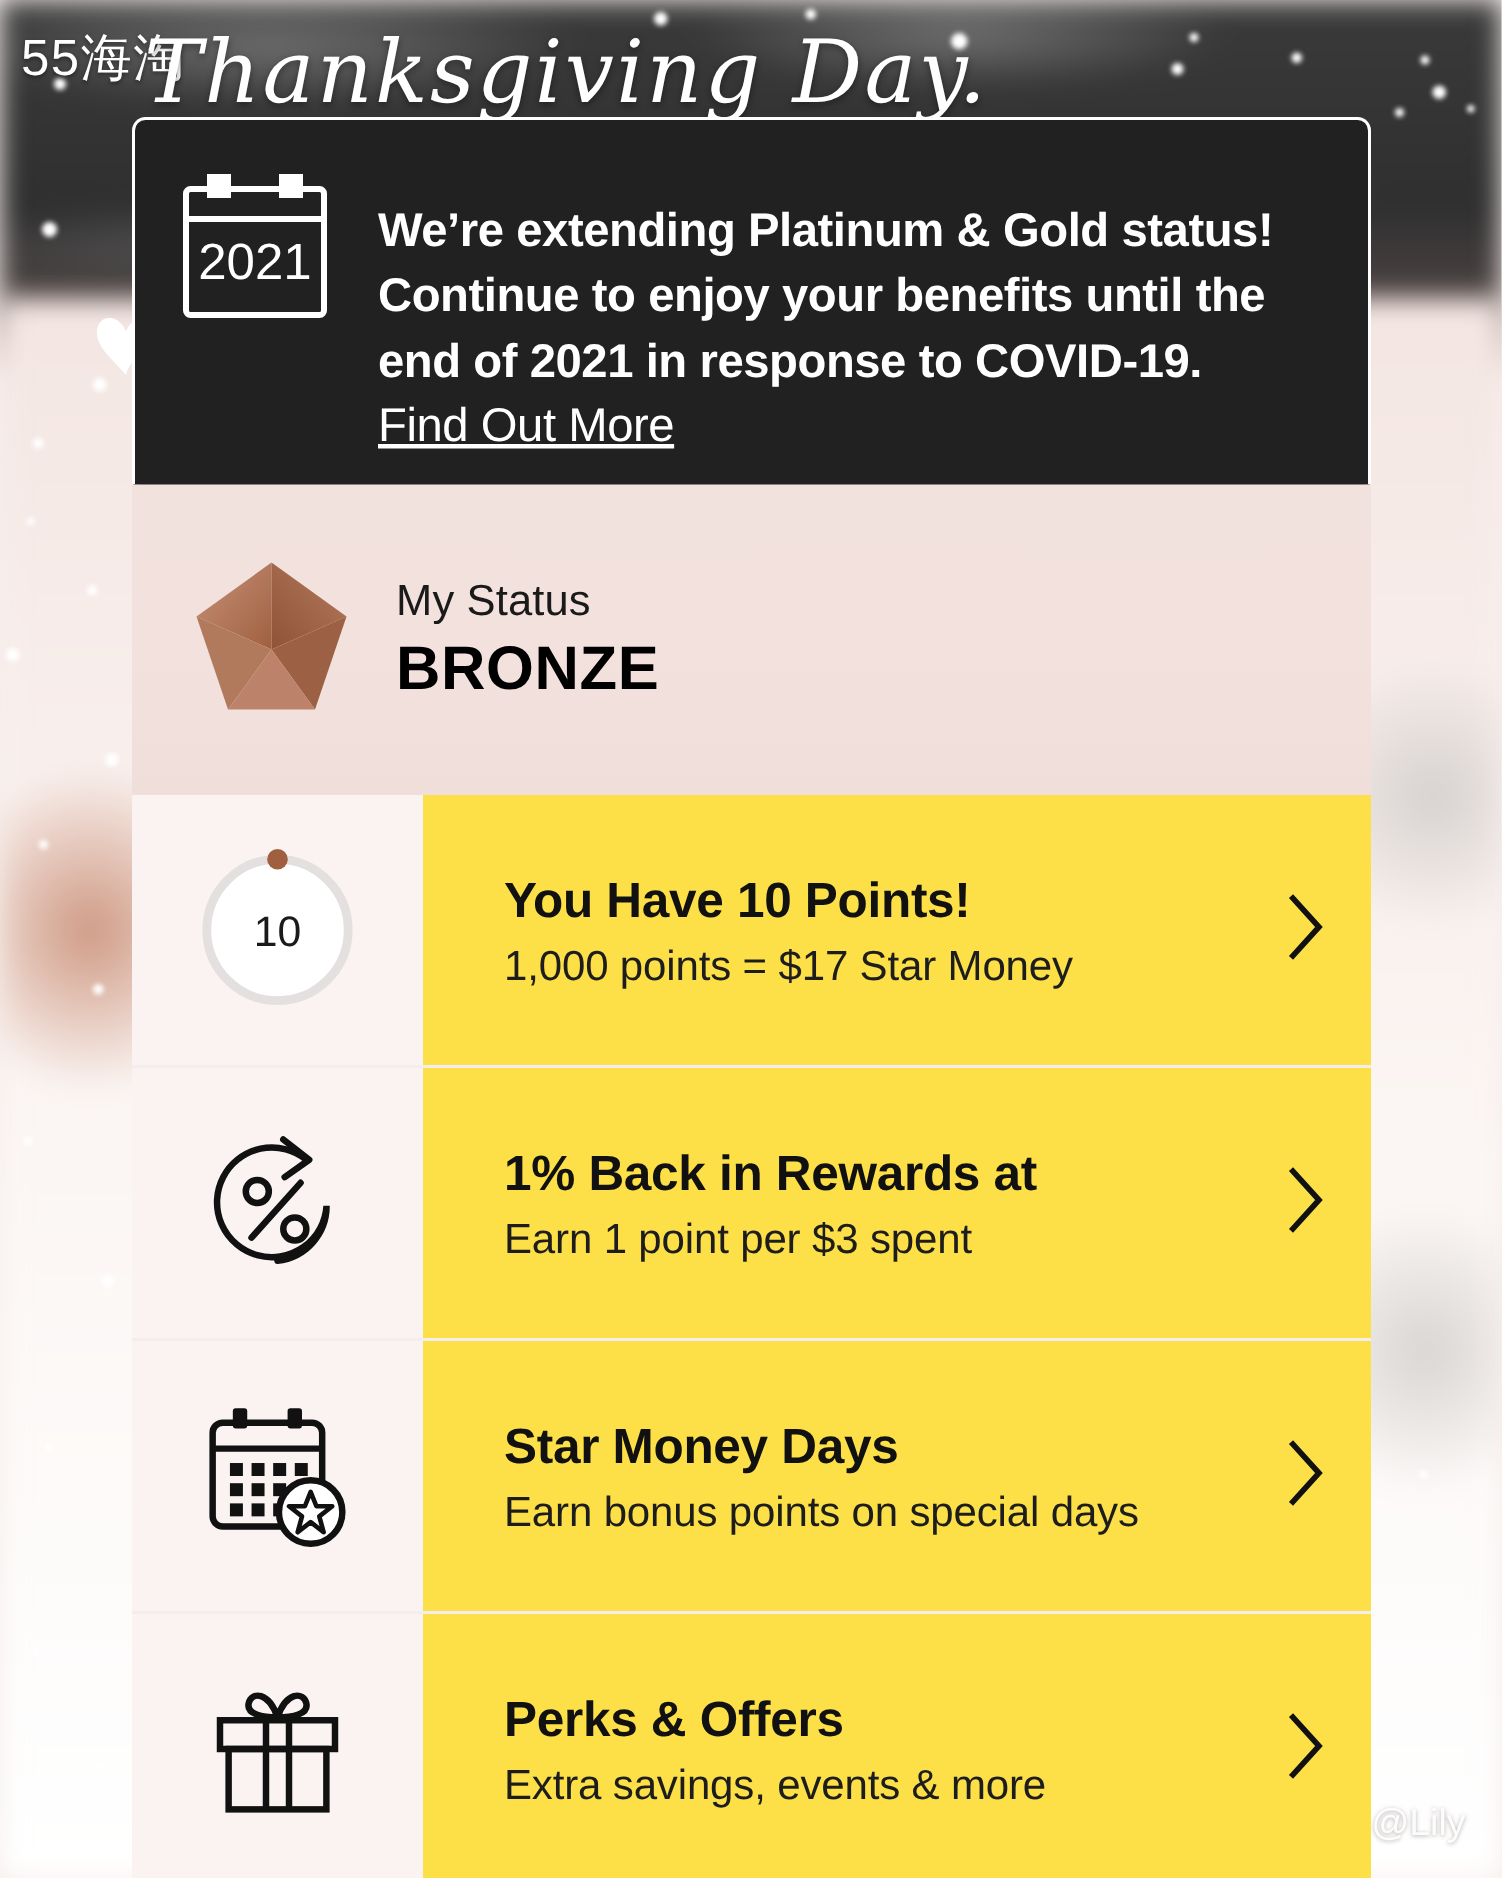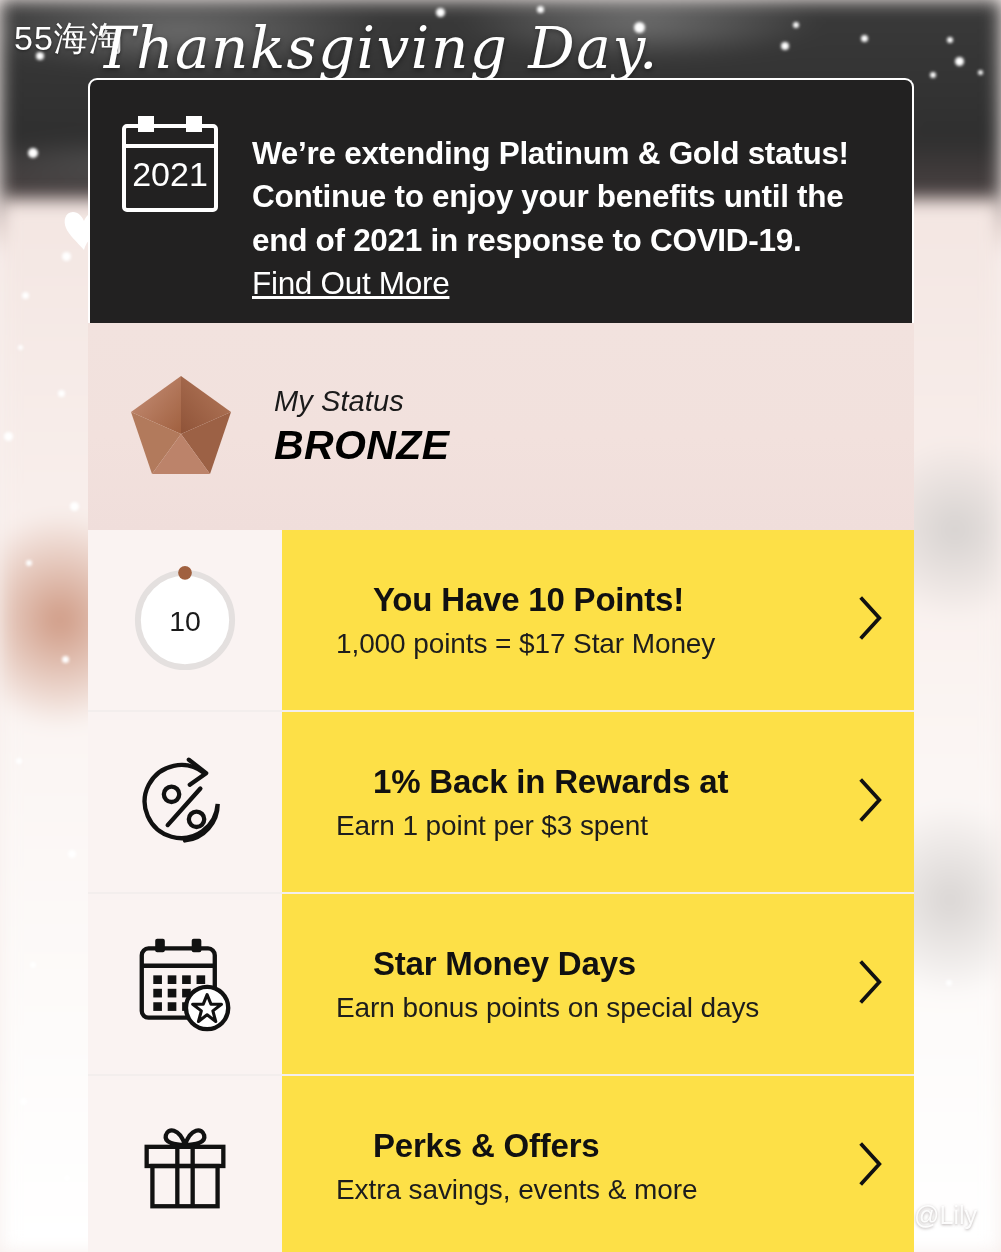--- a/index.html
+++ b/index.html
@@ -72,36 +72,36 @@
     flex:1;font-size:31.5px;font-weight:bold;line-height:1.38;
     letter-spacing:-.3px;padding-top:2px;margin-top:24px;
   }
   .banner-link{text-decoration:underline;font-weight:normal;white-space:nowrap;}
 
   .status{
     background:linear-gradient(180deg,#f2e2de 0%,#f2e1dd 55%,#f0dedb 100%);
     height:207px;display:flex;align-items:center;padding-left:38px;box-sizing:border-box;
   }
   .status-star{flex:0 0 auto;width:118px;}
-  .status-text{margin-left:30px;font-style:italic;}
+  .status-text{margin-left:20px;}
   .status-label{font-size:29px;color:#1a1a1a;letter-spacing:.1px;}
   .status-value{font-size:41px;font-weight:bold;color:#000;margin-top:4px;letter-spacing:.4px;}
 
   .rows{background:#fff;}
   .row{display:flex;align-items:stretch;height:180px;position:relative;background:#fde047;}
   .row + .row{border-top:2px solid #f3eeed;}
   .row-icon{
     flex:0 0 194px;background:#faf3f2;
     display:flex;align-items:center;justify-content:center;
   }
   .row-body{
     flex:1;display:flex;align-items:center;justify-content:space-between;
     padding:0 30px 0 54px;box-sizing:border-box;
   }
-  .row-title{font-size:33px;font-weight:bold;color:#111;letter-spacing:-.2px;margin-left:37px;}
+  .row-title{font-size:33px;font-weight:bold;color:#111;letter-spacing:-.2px;}
   .row-sub{font-size:28px;color:#1d1d1d;margin-top:9px;letter-spacing:-.1px;}
   .chev{flex:0 0 auto;margin-left:16px;}
   .ring-num{
     font-size:29px;fill:#1a1a1a;font-family:"Liberation Sans",sans-serif;
   }
 </style>
 </head>
 <body>
 
 <div id="bg">

